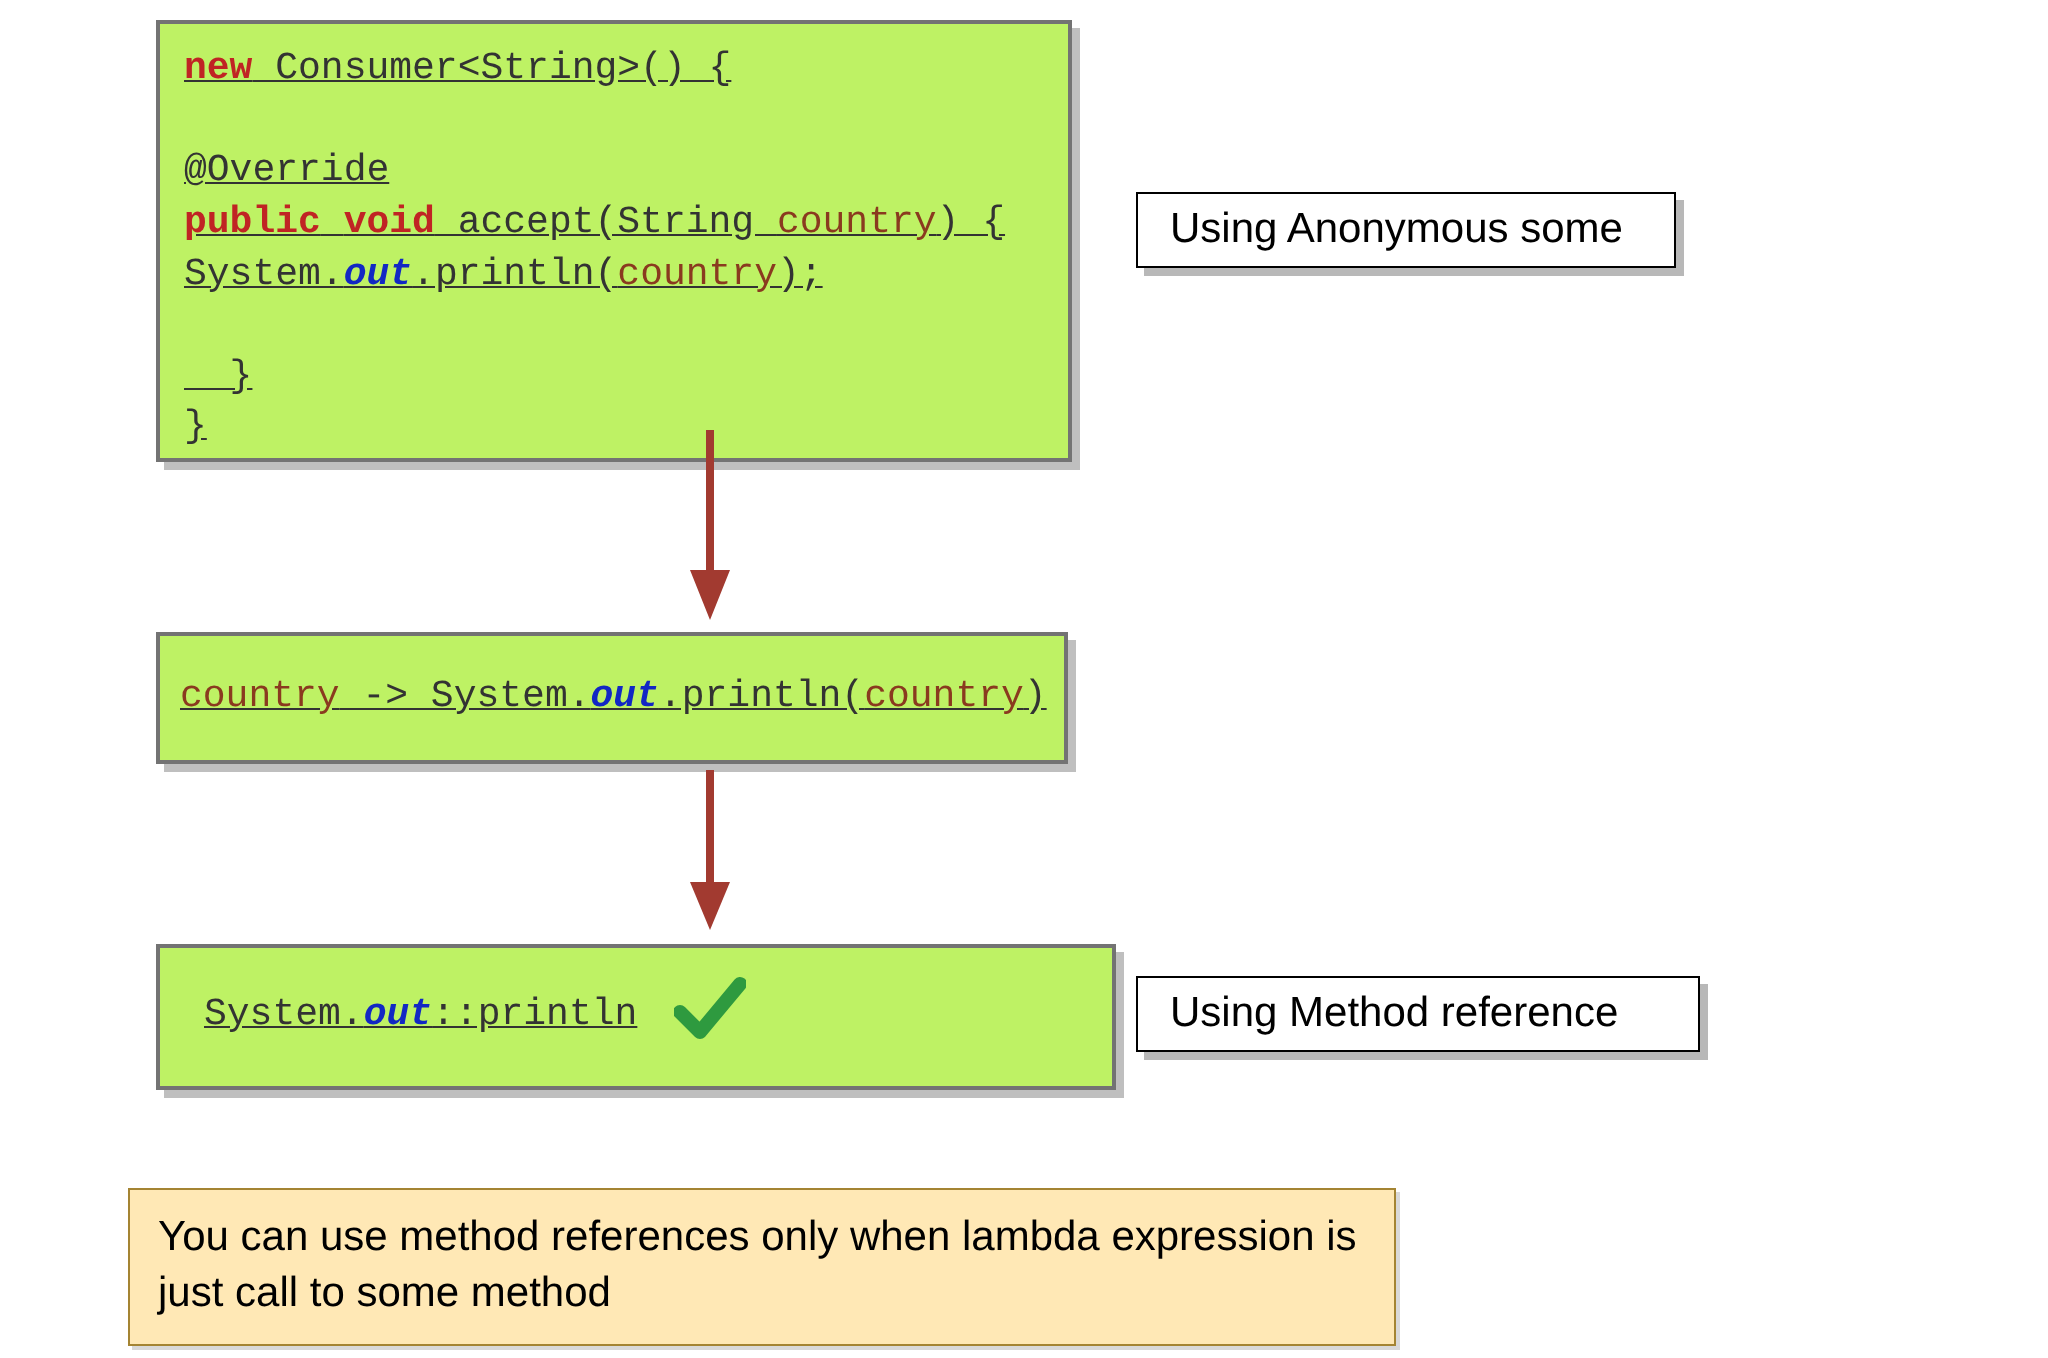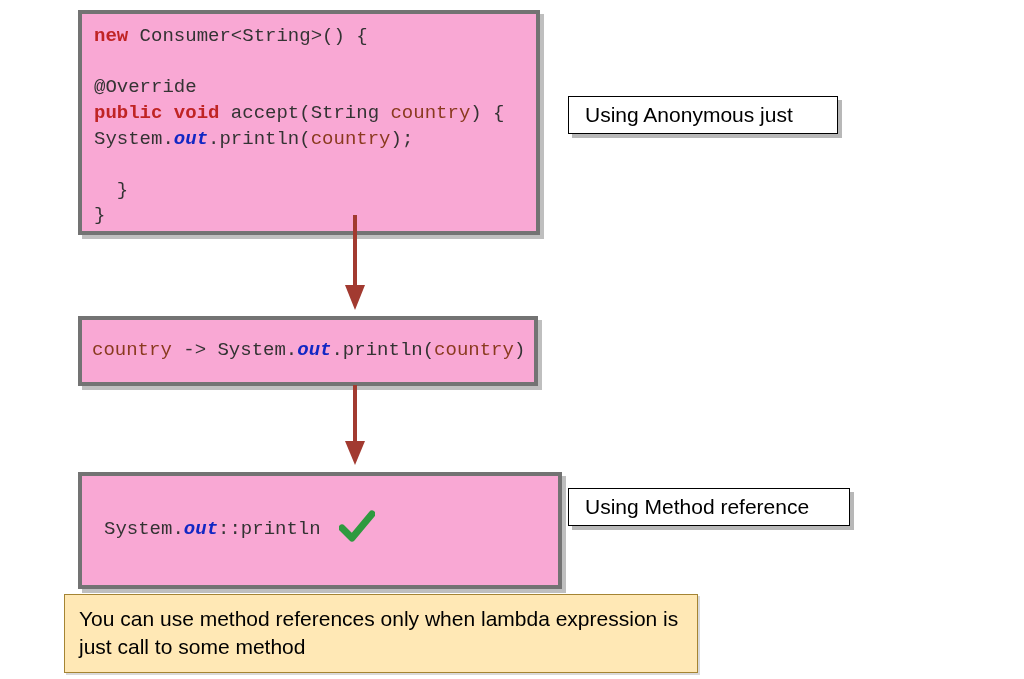--- a/index.html
+++ b/index.html
@@ -9,32 +9,33 @@
     font-family: "Helvetica Neue", Arial, sans-serif;
   }
   .canvas {
     position: relative;
     width: 1024px;
     height: 679px;
     background: #fff;
   }
   .code-box {
     position: absolute;
-    background: #f9a8d4;
-    border: 4px solid #737373;
+    background: #bef264;
+    border: 2px solid #737373;
     box-shadow: 4px 4px 0 rgba(0,0,0,0.25);
     white-space: pre;
     font-family: Menlo, Consolas, "Courier New", monospace;
     font-size: 19px;
     line-height: 1.35;
     color: #333;
+    text-decoration: underline;
   }
   .code-box.b1 { left: 78px;  top: 10px;  width: 430px; padding: 10px 12px 2px 12px; }
   .code-box.b2 { left: 78px;  top: 316px; width: 432px; padding: 18px 10px; text-align: left; }
-  .code-box.b3 { left: 78px;  top: 472px; width: 432px; padding: 34px 22px; }
+  .code-box.b3 { left: 78px;  top: 472px; width: 432px; padding: 14px 22px; }
 
   .label-box {
     position: absolute;
     background: #fff;
     border: 1px solid #000;
     box-shadow: 4px 4px 0 rgba(0,0,0,0.28);
     font-size: 21px;
     color: #000;
     padding: 6px 16px;
   }
@@ -85,21 +86,21 @@
   <div class="code-box b1"><span class="kw">new</span><span class="txt"> Consumer&lt;String&gt;() {</span>
 <span class="txt"></span>
 <span class="txt">@Override</span>
 <span class="kw">public</span> <span class="kw">void</span><span class="txt"> accept(String </span><span class="ident">country</span><span class="txt">) {</span>
 <span class="txt">System.</span><span class="kw2">out</span><span class="txt">.println(</span><span class="ident">country</span><span class="txt">);</span>
 <span class="txt"></span>
 <span class="txt">  }</span>
 <span class="txt">}</span>
 </div>
 
-  <div class="label-box l1">Using Anonymous just</div>
+  <div class="label-box l1">Using Anonymous some</div>
 
   <svg class="arrow a1" viewBox="0 0 20 95">
     <line x1="10" y1="0" x2="10" y2="72" stroke="#a23a30" stroke-width="4"></line>
     <polygon points="10,95 0,70 20,70" fill="#a23a30"></polygon>
   </svg>
 
   <div class="code-box b2"><span class="ident">country</span><span class="txt"> -&gt; System.</span><span class="kw2">out</span><span class="txt">.println(</span><span class="ident">country</span><span class="txt">)</span></div>
 
 
   <svg class="arrow a2" viewBox="0 0 20 80">

